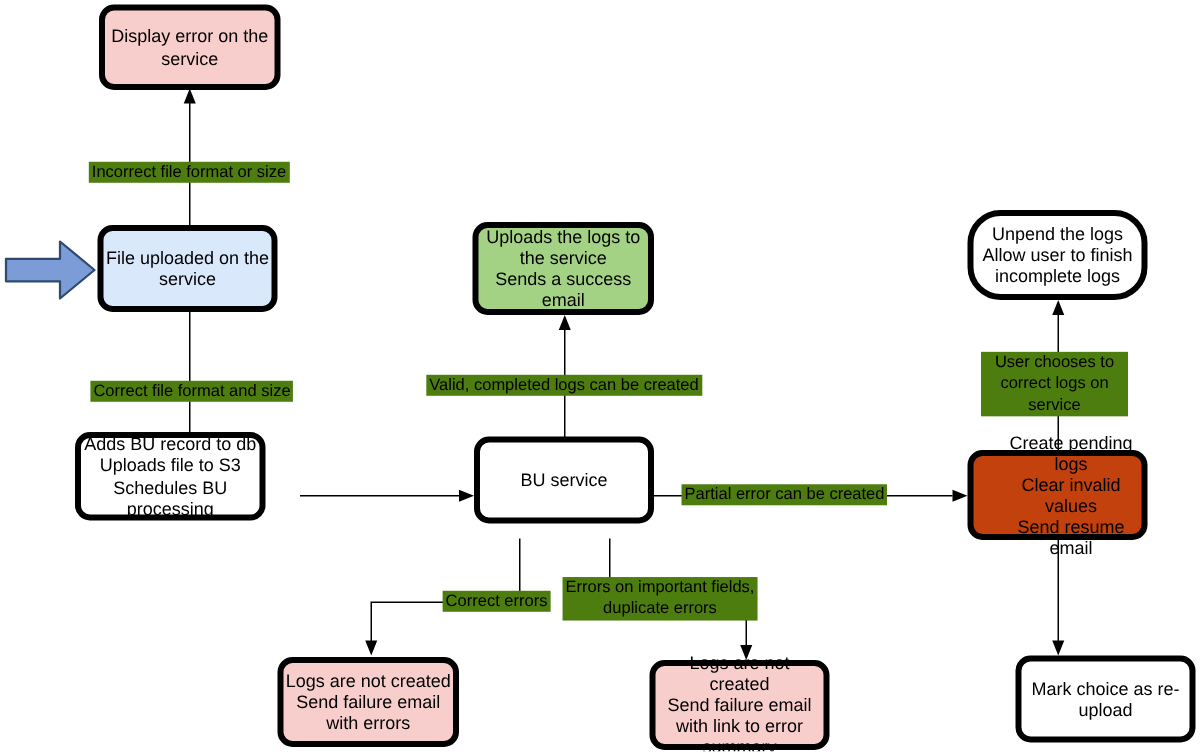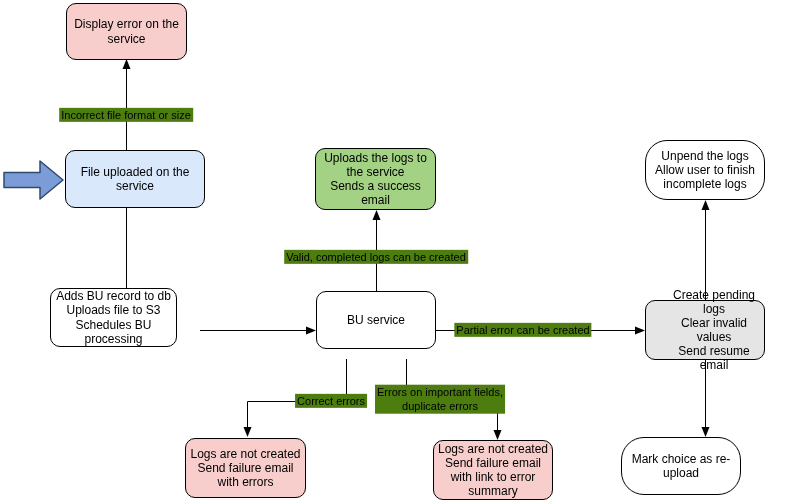--- a/index.html
+++ b/index.html
@@ -8,53 +8,53 @@
     width:801px;height:501px;
     background:#ffffff;
     font-family:"Liberation Sans", sans-serif;
     color:#000;
     overflow:hidden;
   }
   .edges{position:absolute;left:0;top:0;z-index:1;}
   .node{
     position:absolute;
     box-sizing:border-box;
-    border:1px solid #000000;
+    border:4px solid #000000;
     border-radius:10px;
     display:flex;align-items:center;justify-content:center;
     text-align:center;
     font-size:12px;line-height:1.18;
     white-space:pre-line;
     padding:2px 1px;
     z-index:3;
   }
   .node.white{background:#ffffff;}
   .node.pink{background:#f8cecc;}
   .node.blue{background:#dae8fc;}
   .node.green{background:#a3d284;}
-  .node.yellow{background:#e5e5e5;padding-left:19px;}
+  .node.yellow{background:#c2410c;padding-left:19px;}
   .edge-label{
     position:absolute;
     transform:translate(-50%,-50%);
     background:#4d7c0f;
     font-size:11px;line-height:1.3;
     text-align:center;
     white-space:pre-line;
     padding:0 2px;
     z-index:2;
   }
   
   #n-display-error {left:66px; top:3px;  width:121px;height:57px;}
-  #n-file-uploaded {left:65px; top:150px;width:140px;height:58px;}
+  #n-file-uploaded {left:65px; top:150px;width:120px;height:58px;}
   #n-adds-bu       {left:50px; top:288px;width:127px;height:59px;}
   #n-bu-service    {left:316px;top:291px;width:120px;height:58px;}
   #n-success       {left:315px;top:148px;width:121px;height:62px;}
   #n-pending       {left:645px;top:300px;width:120px;height:60px;}
   #n-unpend        {left:645px;top:140px;width:120px;height:60px;border-radius:22px;}
-  #n-mark-choice   {left:621px;top:437px;width:120px;height:58px;border-radius:23px;}
+  #n-mark-choice   {left:677px;top:437px;width:120px;height:58px;}
   #n-fail-template {left:185px;top:438px;width:121px;height:60px;}
   #n-fail-fields   {left:433px;top:440px;width:120px;height:60px;}
   
   #l-incorrect {left:126px;top:115px;}
   #l-correct   {left:128px;top:261px;}
   #l-valid     {left:376px;top:257px;}
   #l-partial   {left:523px;top:330px;}
   #l-template  {left:331px;top:401px;}
   #l-fields    {left:440px;top:399px;}
   #l-corrects  {left:703px;top:256px;}
@@ -128,25 +128,27 @@
   <div class="node white" id="n-mark-choice">Mark choice as re-upload</div>
 
   <div class="node pink" id="n-fail-template">Logs are not created
 Send failure email with errors</div>
 
   <div class="node pink" id="n-fail-fields">Logs are not created
 Send failure email with link to error summary</div>
 
   <div class="edge-label" id="l-incorrect">Incorrect file format or size</div>
 
+  <div class="edge-label" id="l-correct">Correct file format and size</div>
 
   <div class="edge-label" id="l-valid">Valid, completed logs can be created</div>
 
   <div class="edge-label" id="l-partial">Partial error can be created</div>
 
   <div class="edge-label" id="l-template">Correct errors</div>
 
   <div class="edge-label" id="l-fields">Errors on important fields,
 duplicate errors</div>
 
+  <div class="edge-label" id="l-corrects">User chooses to correct logs on service</div>
 
 
 </div>
 
 </body></html>

